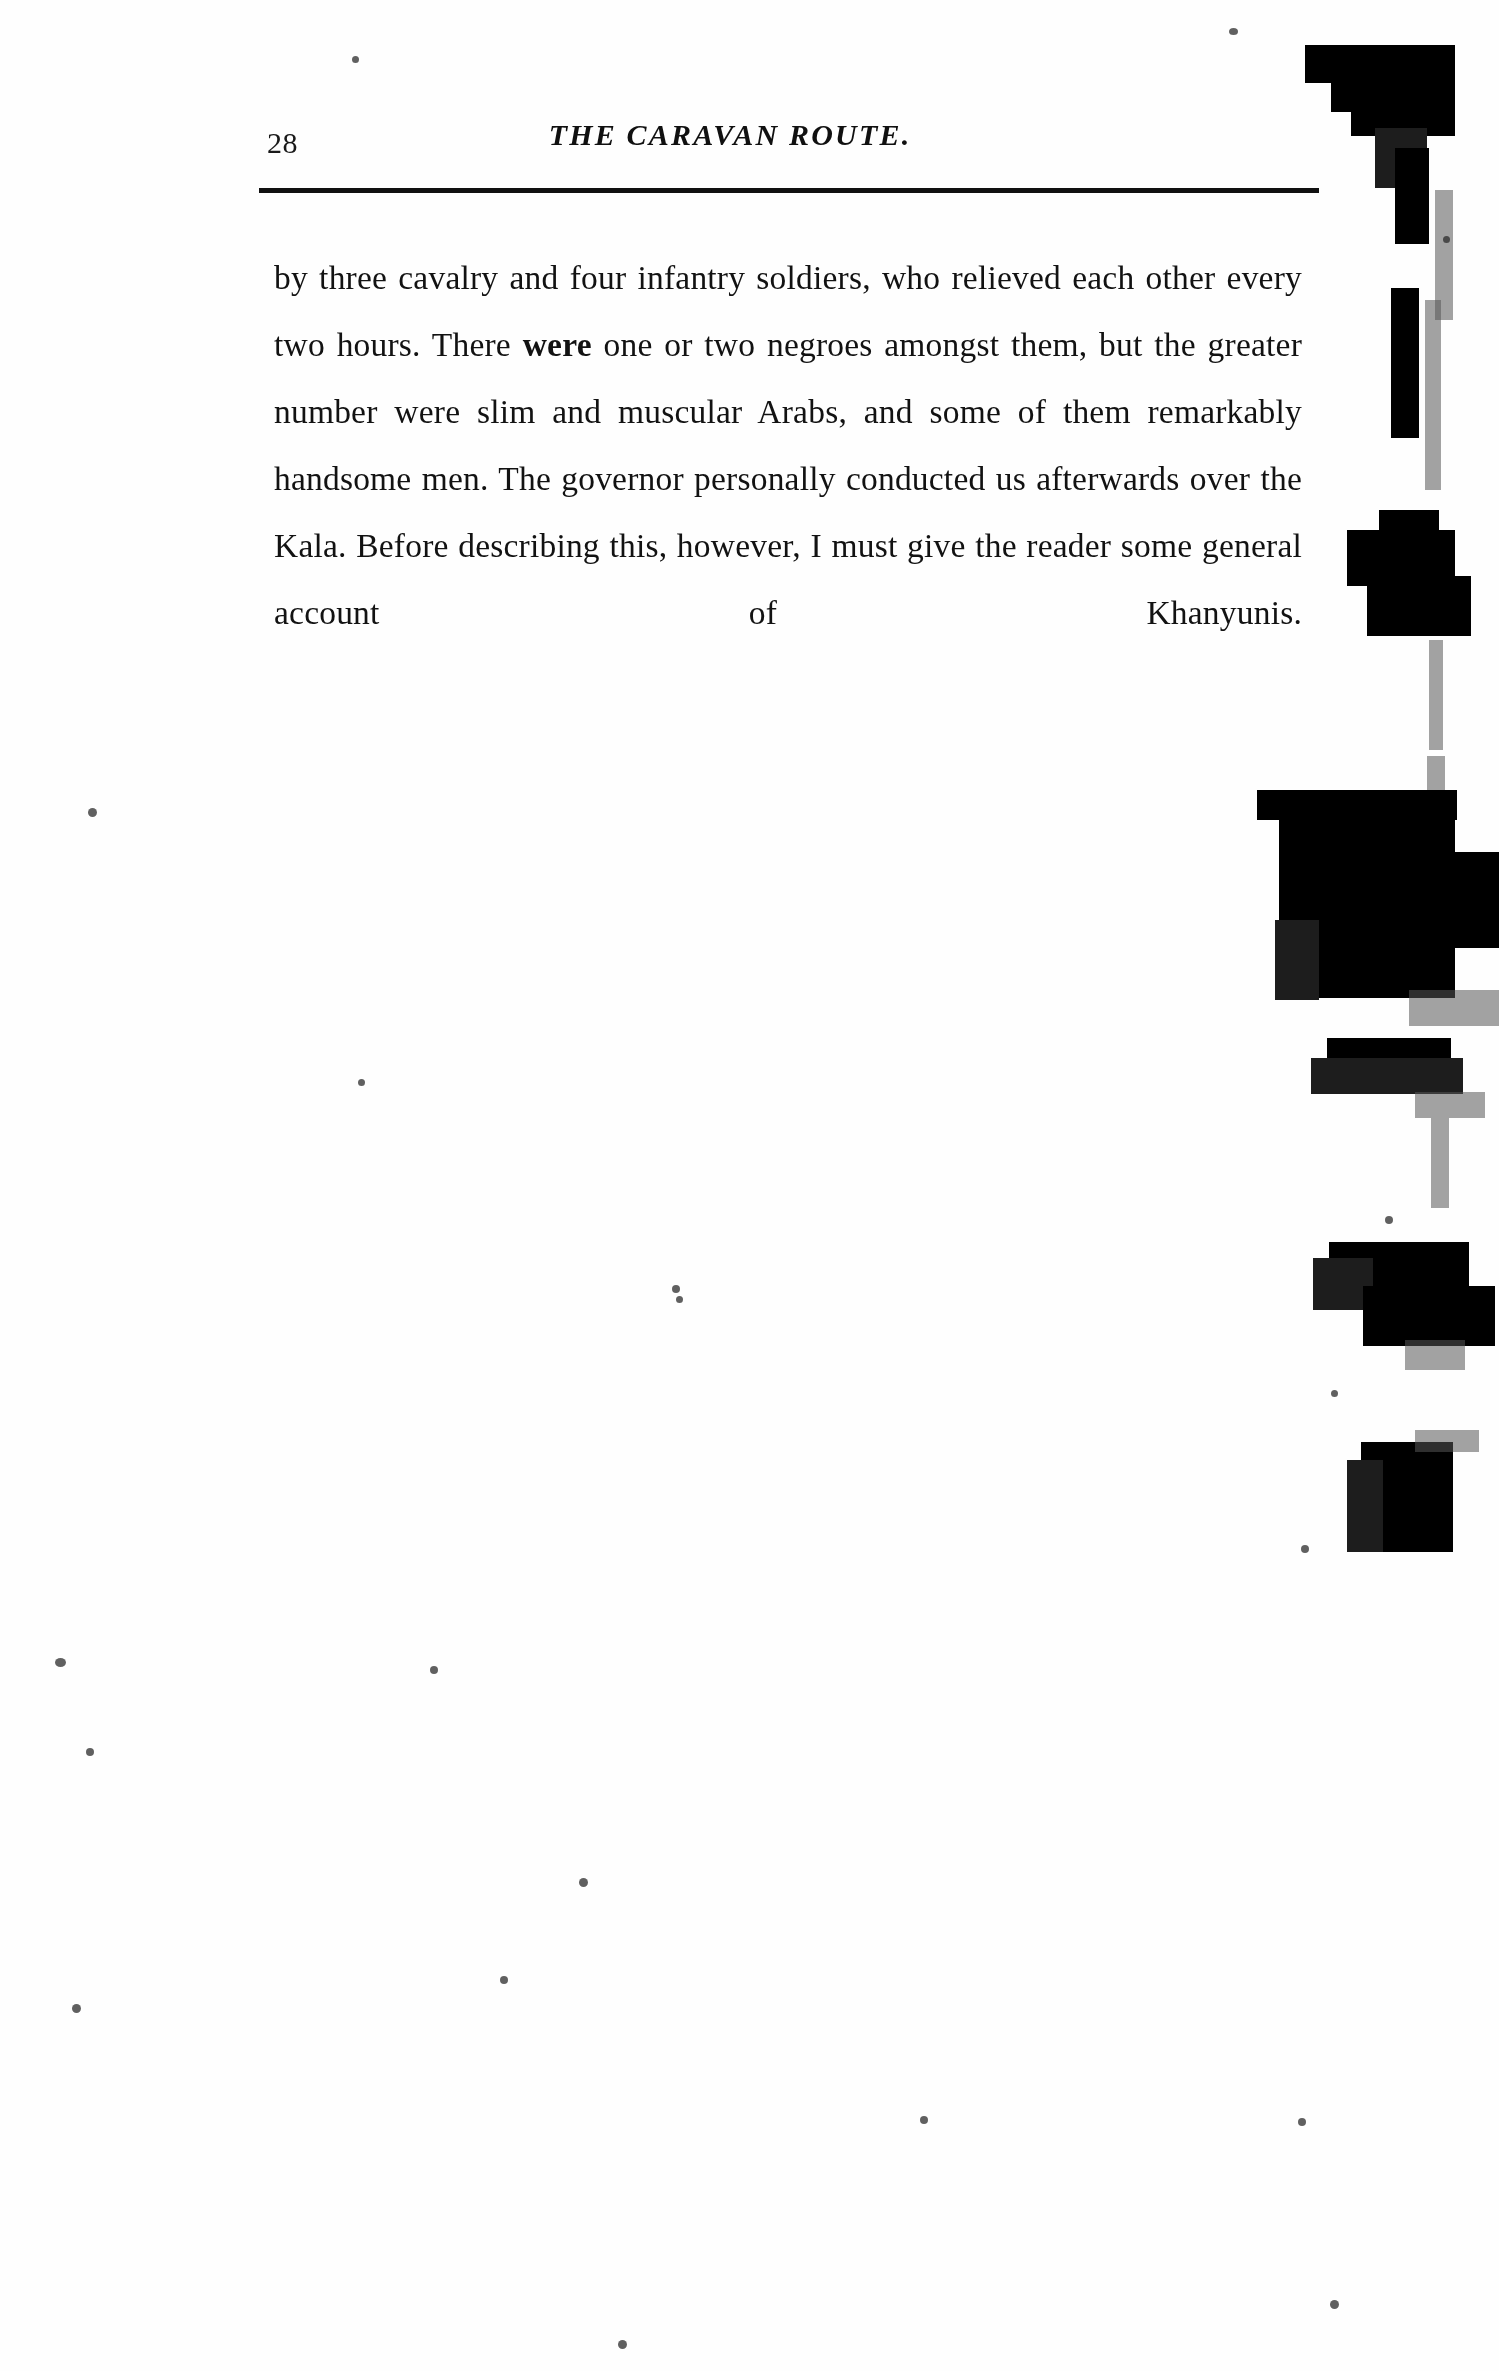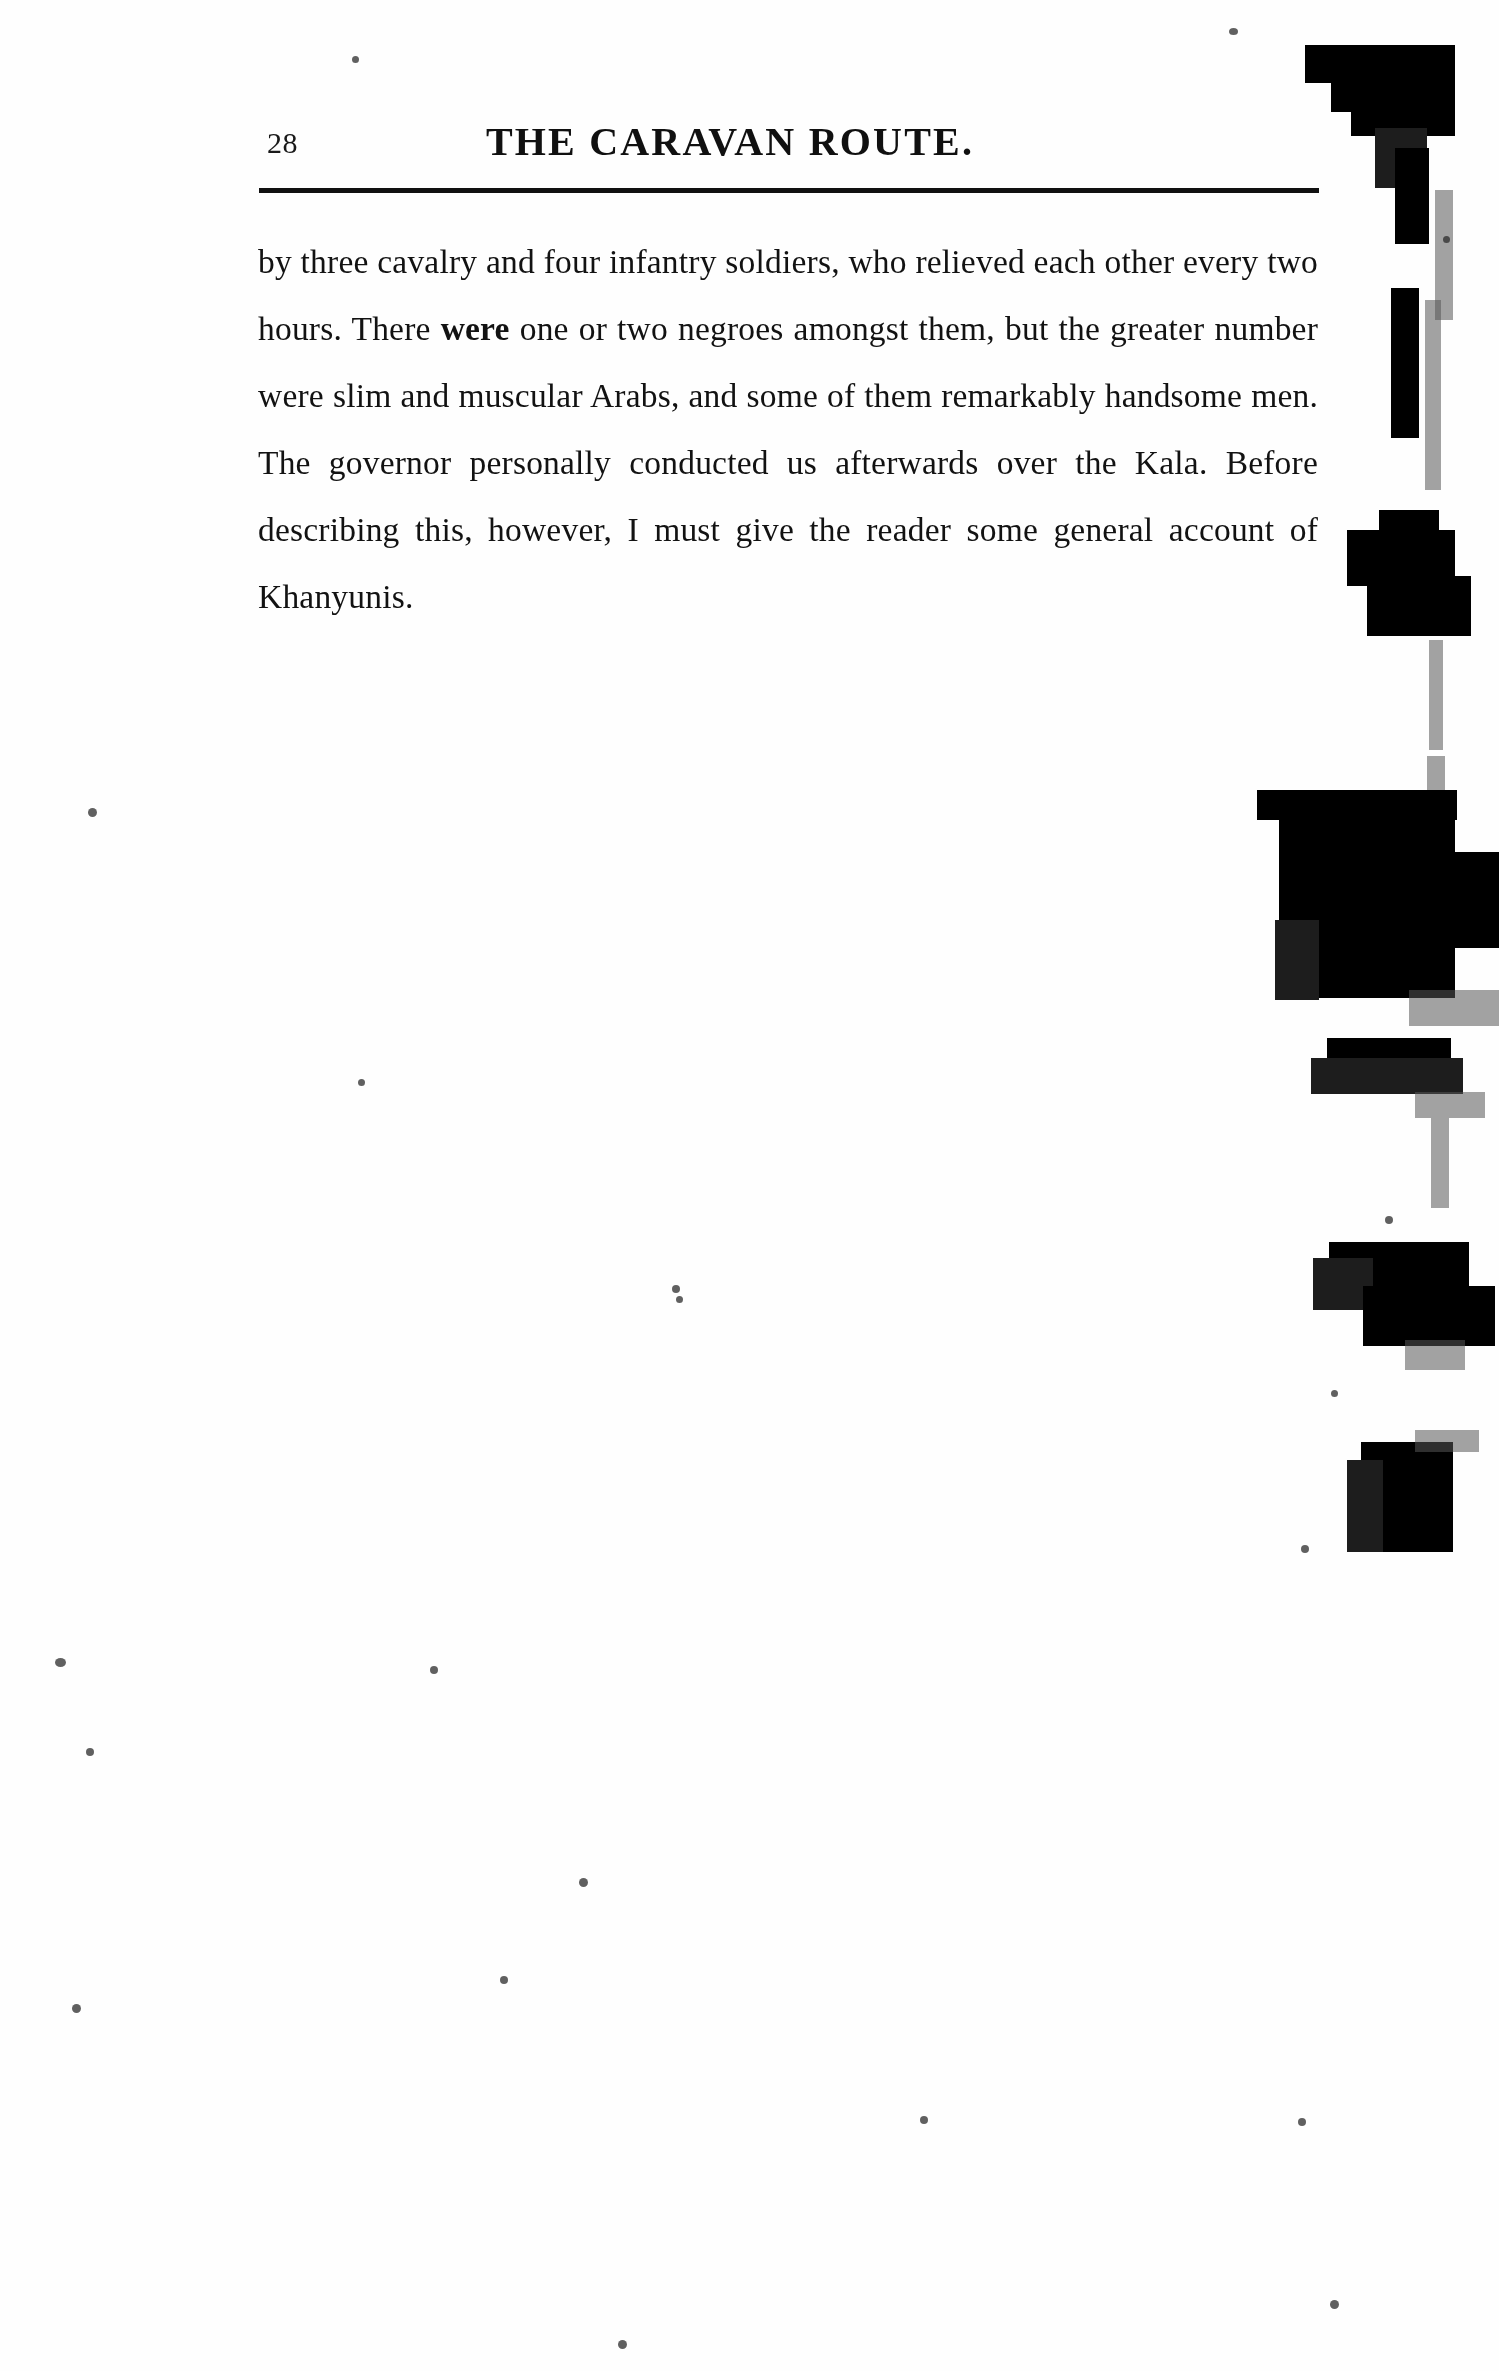--- a/index.html
+++ b/index.html
@@ -40,43 +40,44 @@
     letter-spacing: 0.5px;
     color: #1a1a1a;
   }
   .head-title {
     position: absolute;
     left: 0;
     top: 8px;
     width: 950px;
     text-align: center;
     font-family: "Liberation Serif", serif;
+    font-style: italic;
     font-weight: 700;
-    font-size: 40px;
+    font-size: 30px;
     letter-spacing: 2.2px;
     color: #101010;
   }
   .head-rule {
     position: absolute;
     left: 4px;
     top: 78px;
     width: 1060px;
     height: 5px;
     background: #111111;
   }
 
   
   .body-text {
     position: absolute;
     left: 258px;
     top: 228px;
     width: 1060px;
   }
   .body-text p {
-    margin: 0;
+    margin: 16px;
     font-size: 33.5px;
     line-height: 67px;
     text-align: justify;
     text-justify: inter-word;
     color: #121212;
     letter-spacing: 0.2px;
   }
   .body-text p .bold-frag {
     font-weight: 700;
   }

